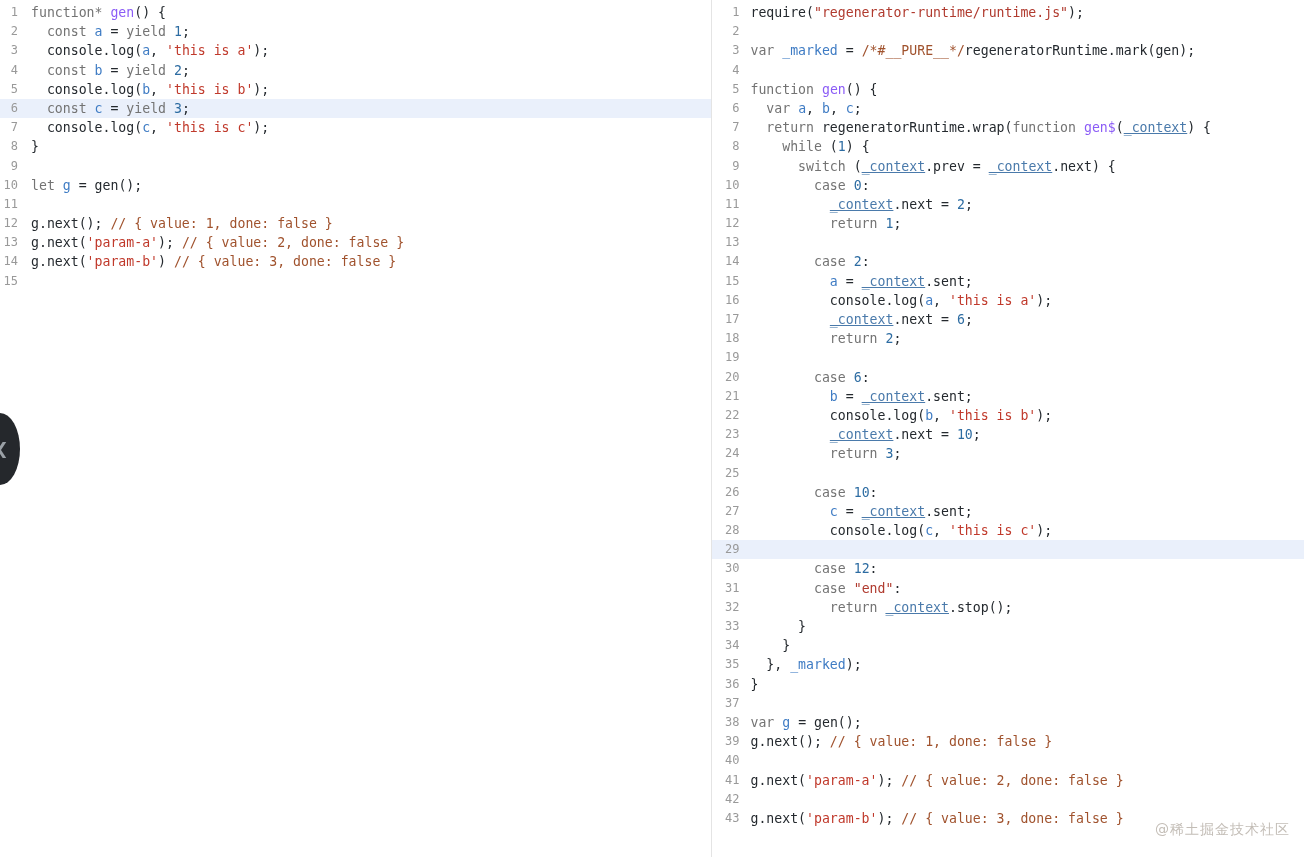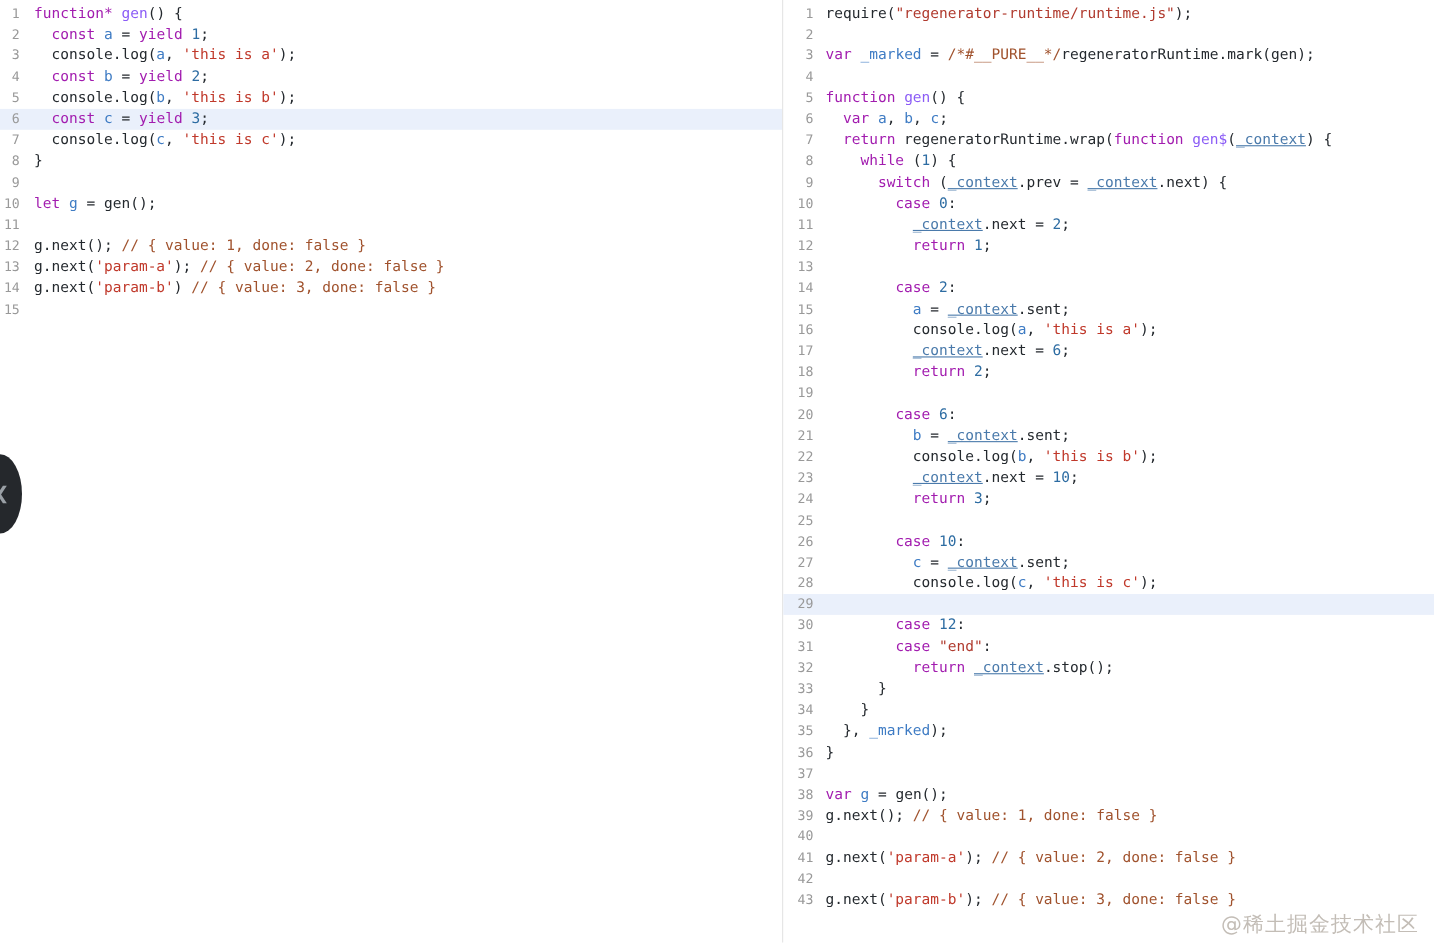--- a/index.html
+++ b/index.html
@@ -67,21 +67,21 @@
     font-family: "DejaVu Sans Mono", "Liberation Mono", monospace;
     color: #24292e;
     letter-spacing: 0px;
     white-space: pre;
     overflow: hidden;
   }
   .pane-left .lc  { padding-left: 4px; }
   .pane-right .lc { padding-left: 2px; }
 
   
-  .t-kw   { color: #a21caf; }              
+  .t-kw   { color: #737373; }              
   .t-fn   { color: #8b5cf6; }              
   .t-var  { color: #3f7cc4; }              
   .t-ctx  { color: #4a7aab; text-decoration: underline; }              
   .t-str  { color: #c0392b; }              
   .t-str2 { color: #b03a2e; }              
   .t-num  { color: #2d6ca2; }              
   .t-cmt  { color: #a0522d; }              
   .t-pun  { color: #24292e; }              
 
   
@@ -104,23 +104,23 @@
     font-size: 16px;
     line-height: 1;
     margin-left: 4px;
     font-family: "DejaVu Sans", sans-serif;
   }
 
   
   #watermark {
     position: absolute;
     right: 14px;
-    bottom: 4px;
+    bottom: 18px;
     color: #b9b2aa;
-    font-size: 19px;
+    font-size: 14px;
     font-family: "DejaVu Sans", sans-serif;
     letter-spacing: 1px;
     opacity: .85;
     user-select: none;
     z-index: 30;
     white-space: nowrap;
   }
 </style>
 </head>
 <body>

